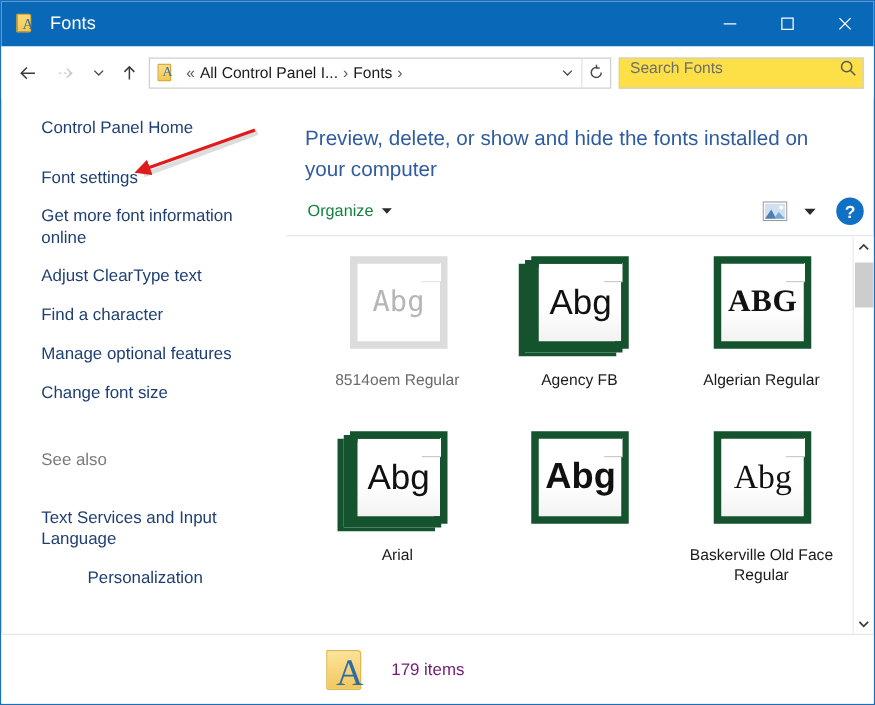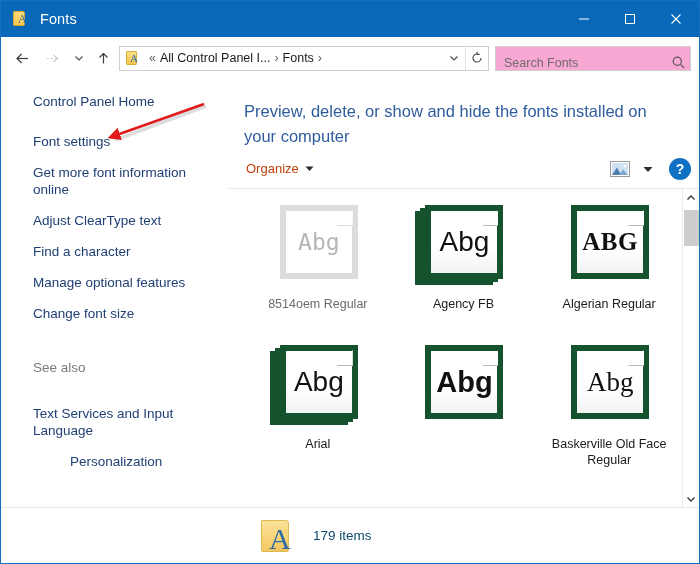--- a/index.html
+++ b/index.html
@@ -159,23 +159,23 @@
     align-items: center;
     justify-content: center;
     flex: 0 0 auto;
   }
   .addr-refresh { border-left: 1px solid #e3e3e3; }
 
   .searchbox {
     width: 196px;
     height: 25px;
     border: 1px solid #cfcfcf;
-    background: #f9a8d4;
-    display: flex;
-    align-items: flex-end;
+    background: #fde047;
+    display: flex;
+    align-items: flex-start;
     box-sizing: border-box;
     flex: 0 0 auto;
   }
   .searchbox input {
     flex: 1 1 auto;
     border: none;
     outline: none;
     font-family: "Liberation Sans", sans-serif;
     font-size: 12.5px;
     color: #3a3a3a;
@@ -245,21 +245,21 @@
     height: 40px;
     min-height: 40px;
     display: flex;
     align-items: center;
     padding: 0 8px 0 15px;
     box-sizing: border-box;
     border-bottom: 1px solid #e2e6ea;
   }
   .organize {
     font-size: 13px;
-    color: #c2410c;
+    color: #15803d;
     display: flex;
     align-items: flex-end;
     gap: 6px;
     padding: 3px 6px 3px 2px;
     cursor: default;
   }
   .tb-right {
     margin-left: auto;
     display: flex;
     align-items: center;
@@ -437,21 +437,21 @@
     position: absolute;
     left: 14px;
     top: 8px;
     font-family: "Liberation Serif", serif;
     font-size: 30px;
     line-height: 30px;
     color: #2f6ca6;
   }
   .status-text {
     font-size: 13.5px;
-    color: #0c4a6e;
+    color: #701a75;
     margin-left: 14px;
   }
 
   
   .annotation {
     position: absolute;
     left: 0;
     top: 0;
     width: 700px;
     height: 564px;

